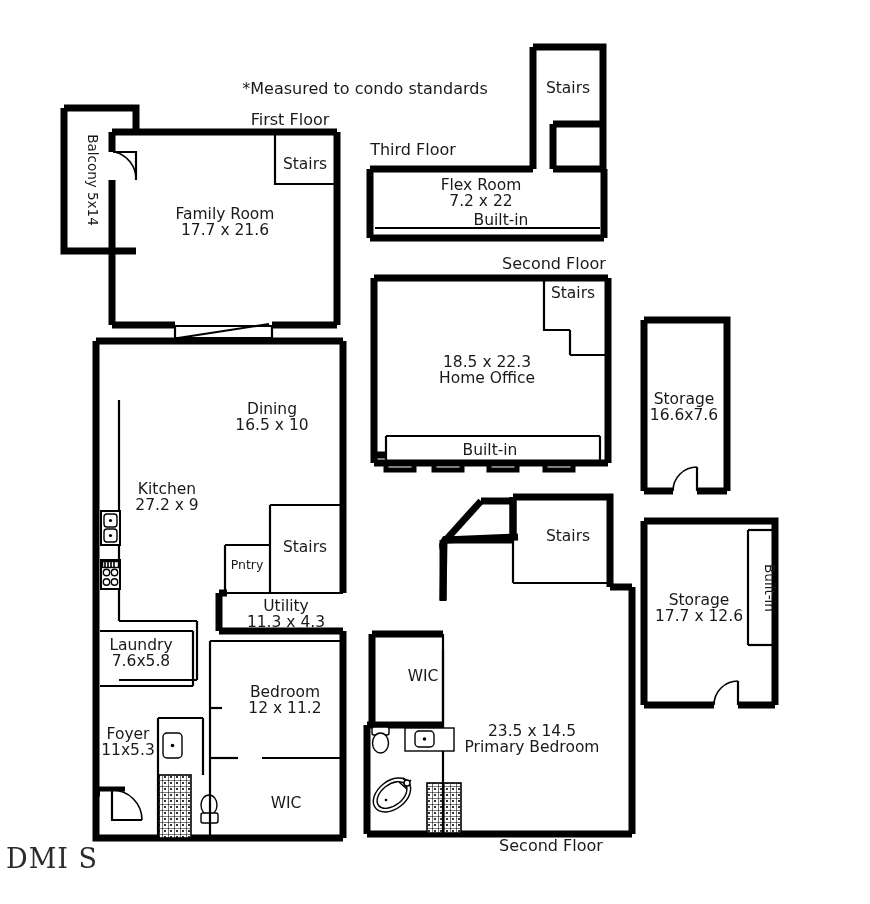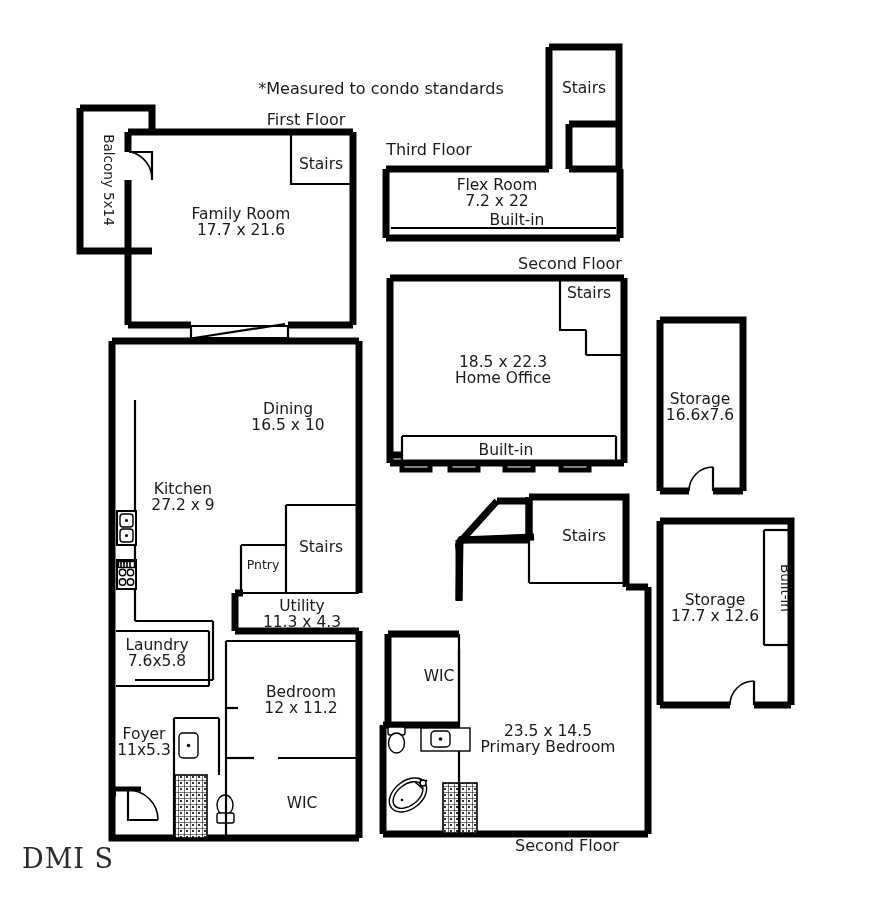--- a/index.html
+++ b/index.html
@@ -11,21 +11,21 @@
   body {
     width: 870px;
     height: 904px;
     position: relative;
     font-family: "DejaVu Sans", sans-serif;
     color: #1a1a1a;
     overflow: hidden;
   }
   #plan-root {
     position: absolute;
-    left: 16px; top: 0;
+    left: 0; top: 0;
     width: 732px;
     height: 904px;
   }
   svg.floorplan {
     display: block;
     width: 870px;
     height: 904px;
   }
   .wall      { fill: none; stroke: #000000; stroke-width: 7; stroke-linecap: butt; stroke-linejoin: miter; }
   .wall-med  { fill: none; stroke: #000000; stroke-width: 5; stroke-linecap: butt; stroke-linejoin: miter; }

